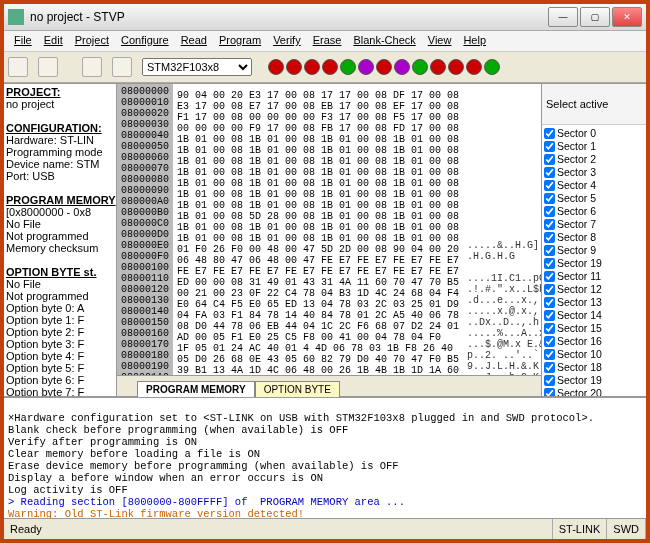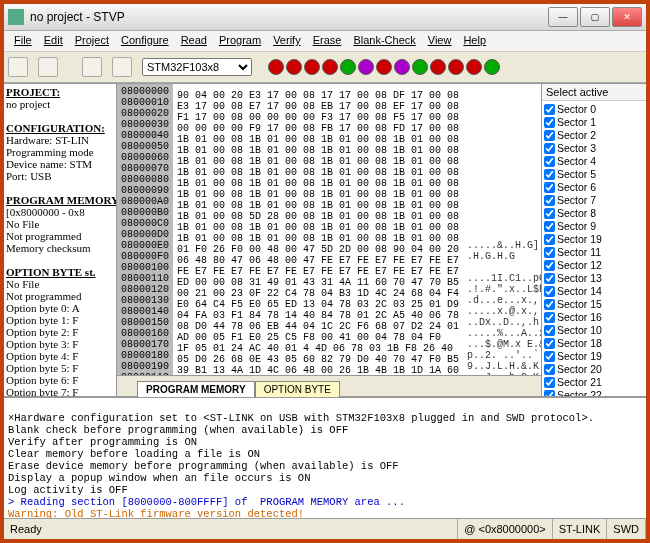--- a/index.html
+++ b/index.html
@@ -11,32 +11,32 @@
   .winbtn{width:28px;height:18px;border:1px solid #888;background:linear-gradient(#fafafa,#ddd);border-radius:2px;display:flex;align-items:center;justify-content:center;font-size:9px}
   .winbtn.close{background:linear-gradient(#f88,#d44);color:#fff}
   .menubar{height:20px;background:#f4f4f4;display:flex;align-items:stretch;padding:0 4px;border-bottom:1px solid #ccc}
   .menubar span{padding:3px 6px;cursor:default}
   .toolbar{height:26px;background:#ece9d8;display:flex;align-items:center;padding:2px 4px;gap:10px;border-bottom:1px solid #aaa}
   .tbtn{width:18px;height:18px;border:1px solid #aaa;background:#f4f2e8;border-radius:2px}
   .device-select{height:18px;font-size:11px;width:110px}
   .bugset{display:flex;gap:2px;margin-left:6px}
   .bug{width:14px;height:14px;border-radius:50%;border:1px solid #555}
   .main{flex:1;display:flex;border-top:1px solid #999;border-bottom:1px solid #999;min-height:0}
-  .leftpane{width:108px;background:#fff;border-right:1px solid #999;overflow:hidden;font-family:Liberation Serif, serif;font-size:11px;line-height:12px;padding:2px;white-space:pre}
+  .leftpane{width:108px;background:#fff;border-right:1px solid #999;overflow:hidden;font-family:Liberation Sans, sans-serif;font-size:11px;line-height:12px;padding:2px;white-space:pre}
   .leftpane u{display:block;font-weight:bold}
   .center{flex:1;display:flex;flex-direction:column;min-width:0}
   .hexarea{flex:1;display:flex;background:#fff;overflow:hidden;font-family:"Courier New",monospace;font-size:10px;line-height:11px;white-space:pre}
   .addrcol{background:#bbb;color:#000;padding:2px 4px}
   .hexcol{padding:6px 4px;color:#000}
   .asccol{padding:2px 4px;color:#333}
   .tabs{height:20px;background:#ece9d8;display:flex;align-items:flex-end;padding-left:20px;gap:0;border-top:1px solid #999}
   .tab{border:1px solid #888;border-bottom:none;padding:2px 8px;font-size:10px;background:#fef9c3;position:relative;top:1px}
   .tab.active{background:#fff;font-weight:bold}
   .rightpane{width:104px;background:#fff;border-left:1px solid #999;display:flex;flex-direction:column}
-  .rightpane .hd{padding:2px 4px;border-bottom:1px solid #ccc;background:#f4f4f4}
+  .rightpane .hd{padding:14px 4px;border-bottom:1px solid #ccc;background:#f4f4f4}
   .sectors{flex:1;overflow-y:auto;padding:2px}
   .sectors label{display:flex;align-items:center;font-size:10.5px;line-height:13px;gap:2px}
   .sectors input{margin:0;width:11px;height:11px}
   .logpane{height:116px;background:#fff;border-top:1px solid #999;font-family:"Courier New",monospace;font-size:10.5px;line-height:12px;padding:2px 4px;overflow:hidden;white-space:pre-wrap}
   .logpane .blue{color:#0000cc}
   .logpane .orange{color:#cc6600}
   .statusbar{height:20px;background:#ece9d8;border-top:1px solid #999;display:flex;align-items:center;font-size:11px}
   .statusbar div{border-right:1px solid #aaa;padding:0 6px;height:100%;display:flex;align-items:center}
 </style>
 </head>
@@ -326,28 +326,27 @@
     </div>
 
   </div>
 
   <div class="logpane">
 <span>×</span><span>Hardware configuration set to &lt;ST-LINK on USB with STM32F103x8 plugged in and SWD protocol&gt;.</span>
 <span>Blank check before programming (when available) is OFF</span>
 <span>Verify after programming is ON</span>
 <span>Clear memory before loading a file is ON</span>
 <span>Erase device memory before programming (when available) is OFF</span>
-<span>Display a popup window when an file occurs is ON</span>
+<span>Display a before window when an error occurs is ON</span>
 <span>Log activity is OFF</span>
 <span class="blue">&gt; Reading section [8000000-800FFFF] of  PROGRAM MEMORY area ...</span>
 <span class="orange">Warning: Old ST-Link firmware version detected!</span>
 
 
   </div>
 
   <div class="statusbar">
     <div style="flex:1">Ready</div>
-    <div>@ &lt;0x8000000&gt;</div>
     <div>ST-LINK</div>
     <div>SWD</div>
   </div>
 
 </div>
 
 </body></html>

